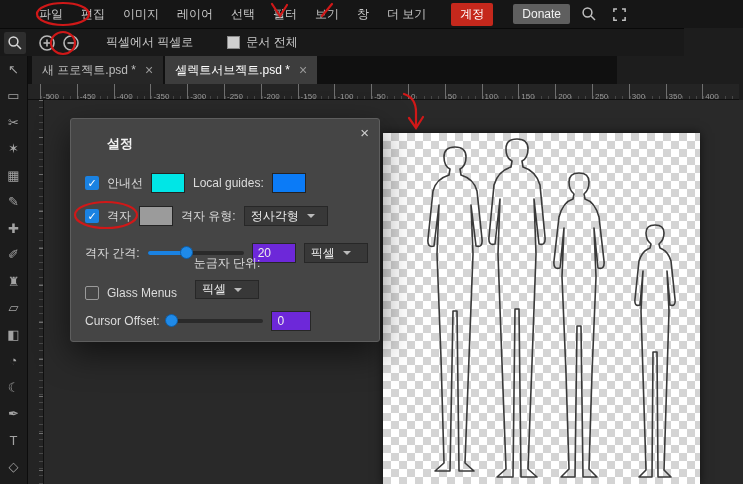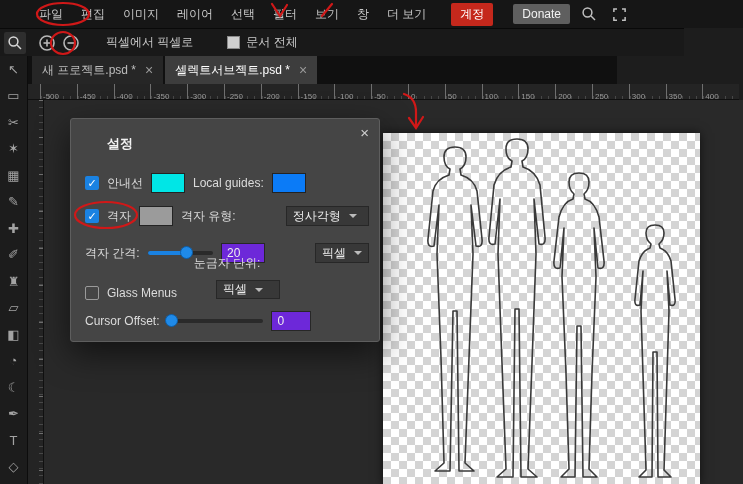--- a/index.html
+++ b/index.html
@@ -64,21 +64,21 @@
     color:#dcdcdc;font-size:12px;z-index:20;box-sizing:border-box;}
   .dlg-title{position:absolute;left:12px;top:16px;font-weight:bold;font-size:13px;color:#f2f2f2;margin-left:24px;}
   .dlg-close{position:absolute;right:10px;top:5px;color:#cfcfcf;font-size:15px;}
   .drow{position:absolute;left:14px;right:10px;height:24px;display:flex;align-items:center;gap:8px;white-space:nowrap;}
   .r1{top:52px;} .r2{top:85px;} .r3{top:122px;} .r4{top:136px;flex-direction:column;} .r5{top:162px;} .r6{top:190px;}
   .cb{width:14px;height:14px;border-radius:2px;background:#1a82e2;color:#fff;font-size:11px;
     line-height:14px;text-align:center;flex:0 0 14px;}
   .cb.off{background:transparent;border:1px solid #9a9a9a;box-sizing:border-box;color:transparent;}
   .swatch{width:34px;height:20px;border:1px solid #232323;box-sizing:border-box;flex:0 0 34px;}
   .sel{height:20px;background:#383838;border:1px solid #272727;display:flex;align-items:center;
-    padding:0 6px;color:#eee;box-sizing:border-box;margin-left:42px;}
+    padding:0 6px;color:#eee;box-sizing:border-box;}
   .sel .arrow{width:0;height:0;border-left:4px solid transparent;border-right:4px solid transparent;
     border-top:4px solid #bbb;margin-left:8px;}
   .num-input{height:20px;background:#6d28d9;border:1px solid #272727;color:#eee;font-size:12px;
     padding:0 5px;box-sizing:border-box;font-family:inherit;}
   .slider{position:relative;height:4px;background:#2a2a2a;border-radius:2px;}
   .slider .fill{position:absolute;left:0;top:0;height:4px;background:#1a82e2;border-radius:2px;}
   .slider .thumb{position:absolute;top:-5px;width:13px;height:13px;border-radius:50%;
     background:#1f8ae8;border:1px solid #0d5ea8;box-sizing:border-box;}
   
   .annotations{position:absolute;left:0;top:0;z-index:30;pointer-events:none;}

